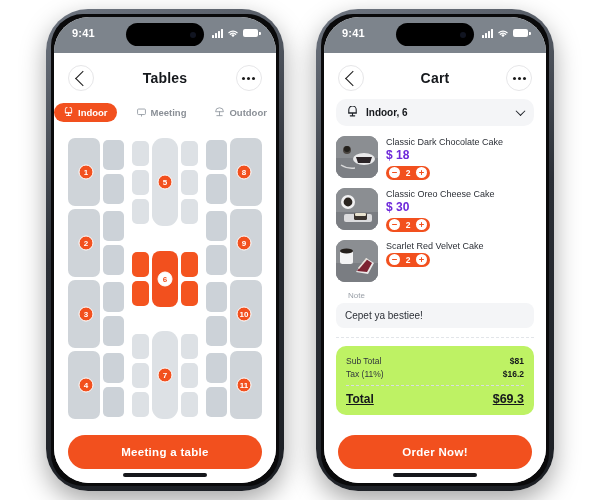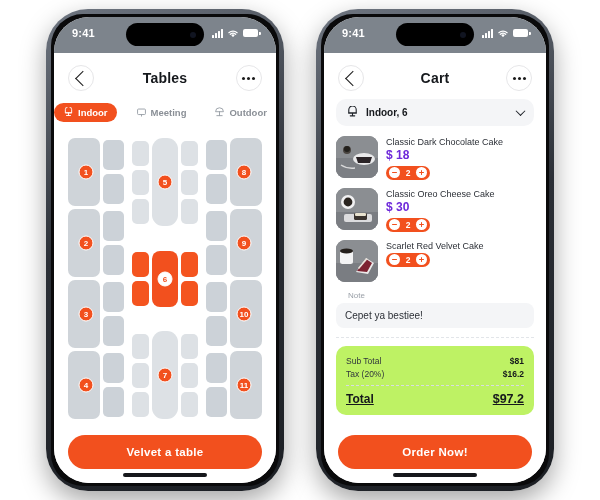--- a/index.html
+++ b/index.html
@@ -485,21 +485,21 @@
                 <span class="chair"></span>
                 <span class="chair"></span>
               </div>
               <span class="badge">11</span>
             </div>
           </div>
 
         </div>
 
         <div class="cta-wrap">
-          <button class="cta">Velvet  a table</button>
+          <button class="cta">Meeting  a table</button>
         </div>
         <span class="home-ind"></span>
 
       </div>
     </div>
   </div>
 
   <div class="phone">
     <div class="phone-inner">
       <div class="screen">
@@ -626,27 +626,27 @@
           <div class="note-field">Cepet ya bestiee!</div>
 
           <div class="divider"></div>
 
           <div class="totals">
             <div class="total-row">
               <span>Sub Total</span>
               <span class="val">$81</span>
             </div>
             <div class="total-row">
-              <span>Tax (20%)</span>
+              <span>Tax (11%)</span>
               <span class="val">$16.2</span>
             </div>
             <div class="total-sep"></div>
             <div class="total-row grand">
               <span>Total</span>
-              <span class="val">$97.2</span>
+              <span class="val">$69.3</span>
             </div>
           </div>
 
         </div>
 
         <div class="cta-wrap">
           <button class="cta">Order Now!</button>
         </div>
         <span class="home-ind"></span>
 

